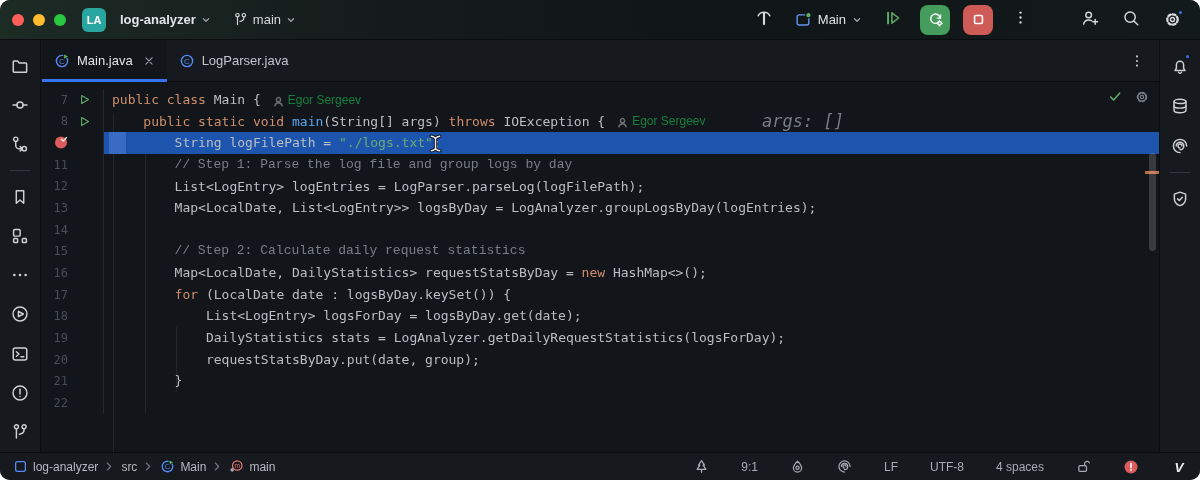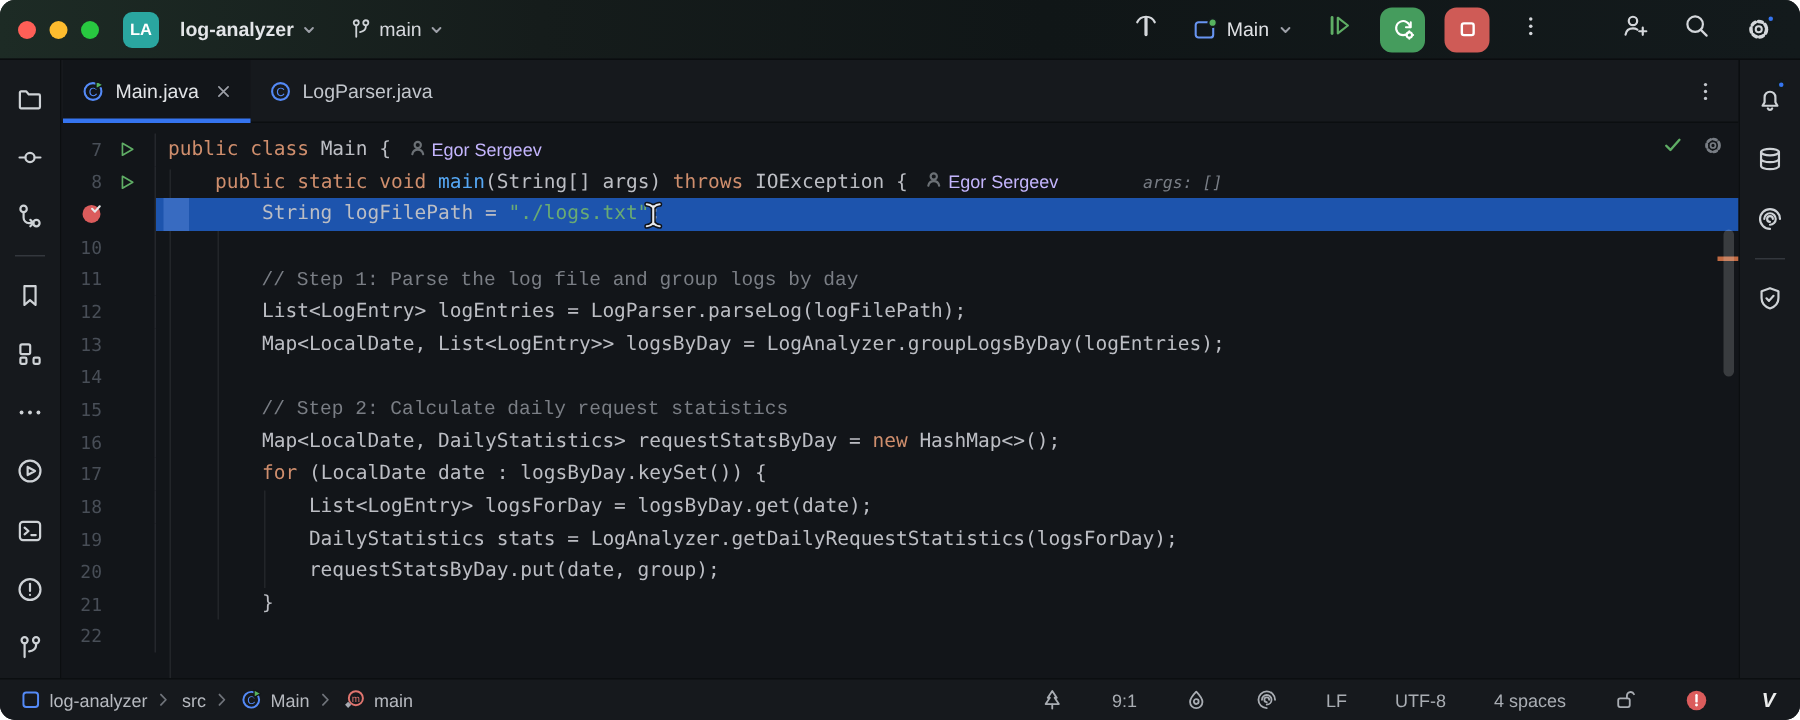--- a/index.html
+++ b/index.html
@@ -58,23 +58,23 @@
   .ccontent{flex:1;position:relative;display:flex;align-items:center;white-space:pre;
     font:13px/21.65px "DejaVu Sans Mono",monospace;color:var(--code-default,#bcbec4);padding-left:8px;}
   .crow.hl .ccontent{background:var(--line-highlight,#1d54ad);}
   .hl-chunk{position:absolute;left:5px;top:0;bottom:0;width:17px;background:rgba(140,175,255,0.25);}
   .sg-k{color:var(--keyword,#cf8e6d);}
   .sg-d{color:var(--code-default,#bcbec4);}
   .sg-s{color:var(--string,#6aab73);}
   .sg-c{color:var(--comment,#7a7e85);font-family:Liberation Mono, monospace;}
   .sg-m{color:var(--method-decl,#56a8f5);}
   .sg-i{color:var(--code-default,#bcbec4);}
-  .author{display:inline-flex;align-items:flex-start;gap:4px;margin-left:12px;color:#c4b5fd;
+  .author{display:inline-flex;align-items:flex-end;gap:4px;margin-left:12px;color:#15803d;
     font:12px "Liberation Sans",sans-serif;white-space:nowrap;}
-  .dbg-hint{position:absolute;left:658px;top:0;color:#787d85;font-style:italic;font-size:11px;}
+  .dbg-hint{position:absolute;left:658px;top:0;color:#787d85;font-style:italic;font-size:17px;}
   .inspections{position:absolute;top:7px;right:10px;display:flex;gap:12px;z-index:3;align-items:center;}
   .scroll-thumb{position:absolute;right:3px;top:71px;width:7px;height:98px;border-radius:4px;
     background:rgba(255,255,255,0.17);z-index:3;}
   .err-stripe{position:absolute;right:0;top:89px;width:14px;height:3px;background:#bf6a43;z-index:2;}
   .mouse-cursor{position:absolute;left:388px;top:52px;z-index:4;}
 
   
   .statusbar{height:28px;flex:none;display:flex;align-items:center;background:#16191d;
     border-top:1px solid #0b0e10;padding:0 13px;font-size:12px;color:#a9adb3;}
   .sb-left{display:flex;align-items:center;gap:6px;min-width:0;}
@@ -394,27 +394,20 @@
               <div class="gutter">
                 <span class="gnum"><span class="ic">
                     <svg width="14" height="14" viewBox="0 0 14 14" fill="none" stroke="currentColor" stroke-width="1.3" stroke-linecap="round" stroke-linejoin="round">
                       <circle cx="7" cy="7.6" r="6" fill="#db5c5c" stroke="none"></circle>
                       <path d="M7.4 4.2l1.9 1.9 3.2-3.6" stroke="#e6e8ea" stroke-width="1.4"></path>
                     </svg>
                   </span></span>
                 <span class="gicon"></span>
               </div>
               <div class="ccontent"><span class="hl-chunk"></span><span class="sg-d">        String logFilePath = </span><span class="sg-s">"./logs.txt"</span><span class="sg-d">;</span></div>
-            </div>
-            <div class="crow">
-              <div class="gutter">
-                <span class="gnum">10</span>
-                <span class="gicon"></span>
-              </div>
-              <div class="ccontent"></div>
             </div>
             <div class="crow">
               <div class="gutter">
                 <span class="gnum">11</span>
                 <span class="gicon"></span>
               </div>
               <div class="ccontent"><span class="sg-c">        // Step 1: Parse the log file and group logs by day</span></div>
             </div>
             <div class="crow">
               <div class="gutter">

